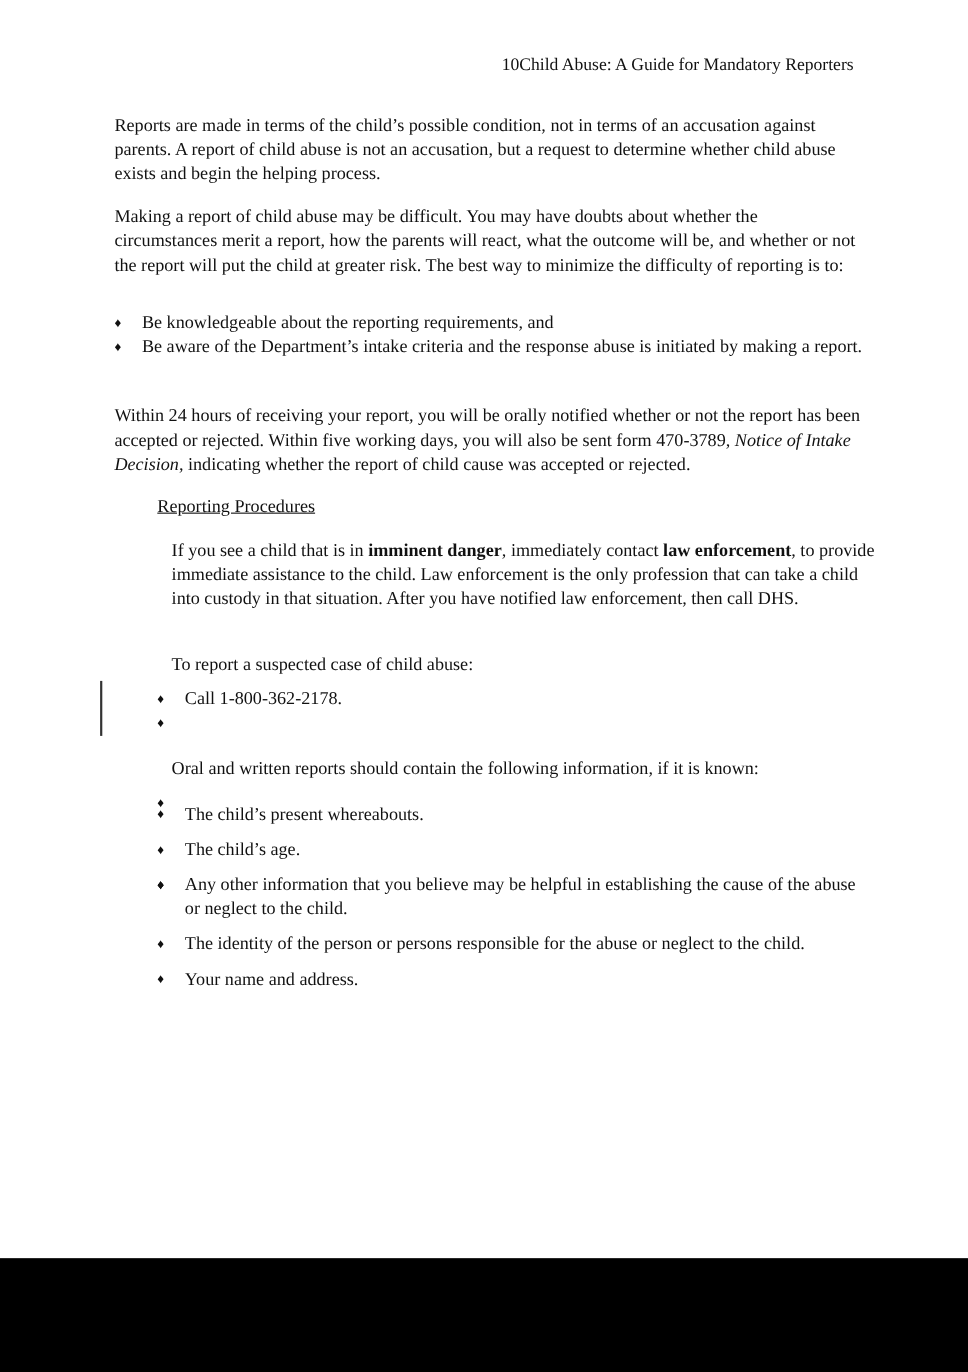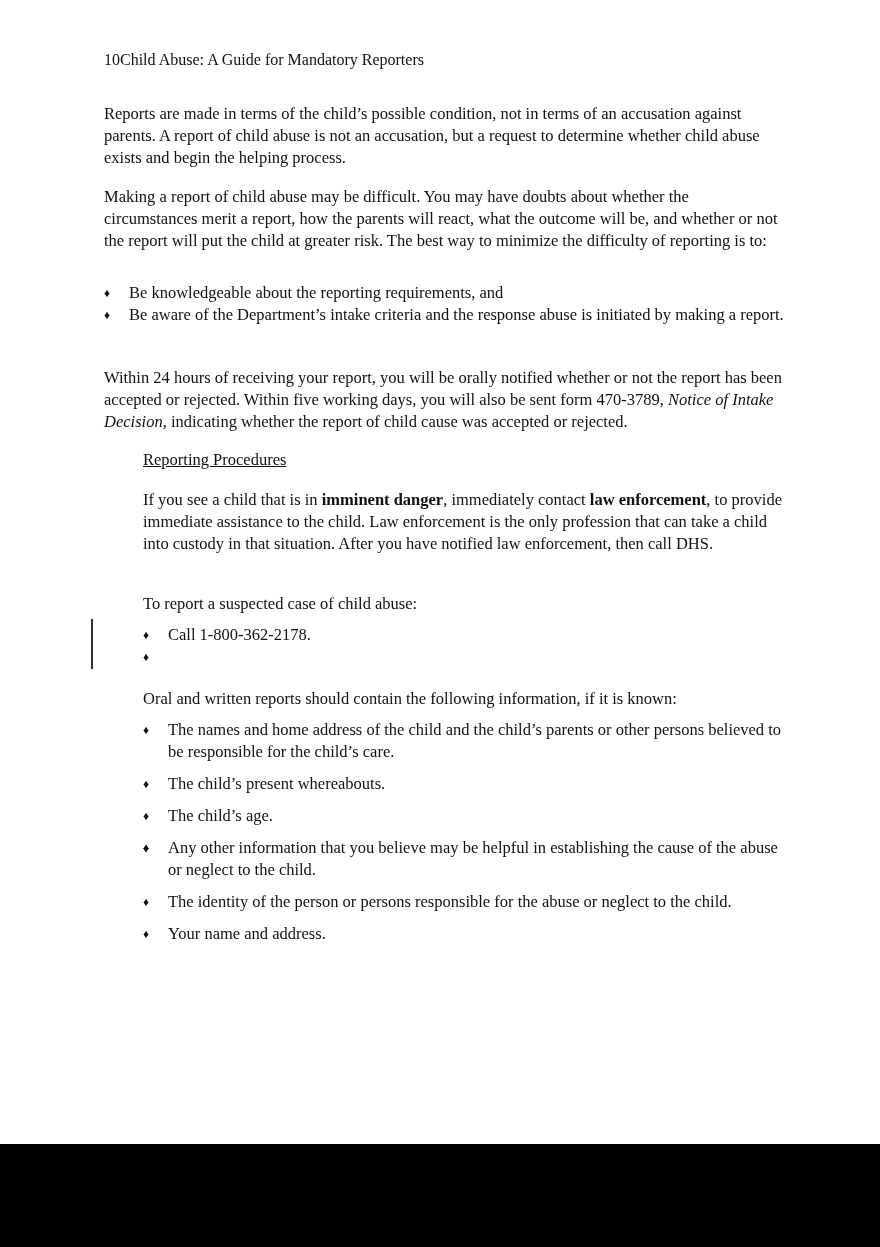--- a/index.html
+++ b/index.html
@@ -5,25 +5,25 @@
   html, body { margin: 0; padding: 0; }
   body {
     width: 880px; height: 1247px; background: #000; position: relative; overflow: hidden;
     font-family: "Liberation Serif", serif; color: #111;
   }
   .page {
     position: absolute; left: 0; top: 0; width: 880px; height: 1144px; background: #fff;
   }
   .header {
     position: absolute; left: 104px; right: 104px; top: 50px;
-    font-size: 16px; line-height: 20px; display: flex; justify-content: flex-start;
+    font-size: 16px; line-height: 20px; display: flex; justify-content: flex-end;
   }
   .p { position: absolute; font-size: 16.5px; line-height: 22px; margin: 0; }
   .wide { left: 104px; width: 680px; }
-  .indent { left: 143px; width: 640px; }
+  .indent { left: 156px; width: 640px; }
   .bullets { position: absolute; margin: 0; padding: 0; list-style: none; font-size: 16.5px; line-height: 22px; }
   .bullets li { position: relative; padding-left: 25px; }
   .bullets li .dia { position: absolute; left: 0; top: 0; font-size: 12px; }
   .b1 { left: 104px; width: 680px; top: 282px; }
   .b2 { left: 143px; width: 640px; top: 624px; }
   .b3 { left: 143px; width: 640px; top: 719px; }
   .b3 li { margin-bottom: 10px; }
   .heading { position: absolute; left: 143px; top: 450px; font-size: 16.5px; font-weight: normal; text-decoration: underline; }
   .change-bar { position: absolute; left: 91px; top: 619px; width: 1.5px; height: 50px; background: #333; }
   .black-band { position: absolute; left: 0; top: 1144px; width: 880px; height: 103px; background: #000; }
@@ -58,21 +58,21 @@
   <div class="change-bar"></div>
 
   <ul class="bullets b2">
     <li><span class="dia">♦</span><span>Call 1-800-362-2178.</span></li>
     <li><span class="dia">♦</span></li>
   </ul>
 
   <p class="p indent" style="top:688px">Oral and written reports should contain the following information, if it is known:</p>
 
   <ul class="bullets b3">
-    <li><span class="dia">♦</span><span>The names and home address of the child and the child’s parents or other persons believed to be responsible for the child’s care.</span></li>
+    <li><span class="dia">♦</span></li>
     <li><span class="dia">♦</span><span>The child’s present whereabouts.</span></li>
     <li><span class="dia">♦</span><span>The child’s age.</span></li>
     <li><span class="dia">♦</span></li>
     <li><span class="dia">♦</span></li>
     <li><span class="dia">♦</span><span>Any other information that you believe may be helpful in establishing the cause of the abuse or neglect to the child.</span></li>
     <li><span class="dia">♦</span><span>The identity of the person or persons responsible for the abuse or neglect to the child.</span></li>
     <li><span class="dia">♦</span><span>Your name and address.</span></li>
   </ul>
 
 </div>

